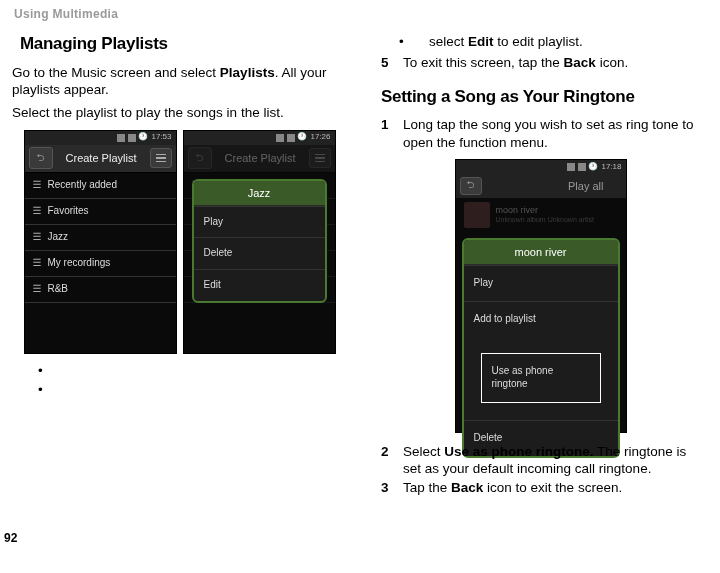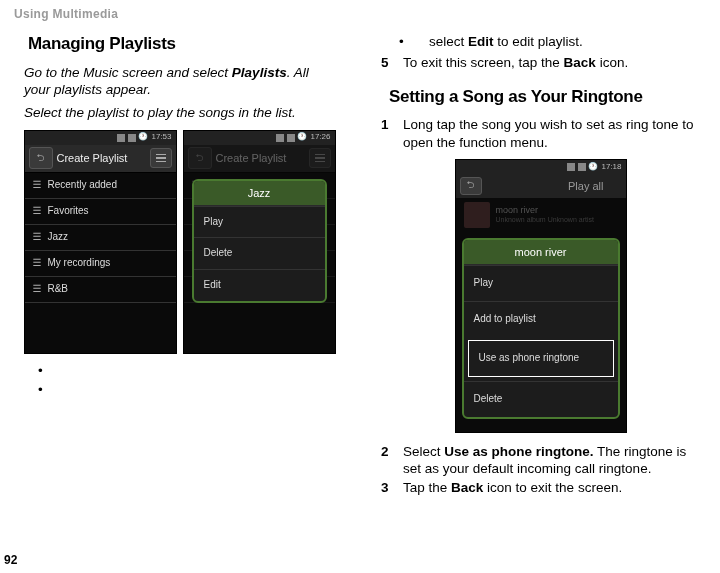--- a/index.html
+++ b/index.html
@@ -1,48 +1,48 @@
 <!DOCTYPE html>
 <html><head>
   <meta charset="utf-8">
   <style>
     * { box-sizing: border-box; margin: 0; padding: 0; }
     body { font-family: "Arial Narrow", Arial, sans-serif; width: 720px; height: 573px; background: #fff; color: #000; font-stretch: condensed; }
     .header { color: #9a9a9a; font-size: 12px; font-weight: bold; padding: 7px 0 0 14px; letter-spacing: 0.3px; }
-    .page-num { position: absolute; left: 4px; top: 553px; font-size: 12px; font-weight: bold; }
+    .page-num { position: absolute; left: 4px; top: 531px; font-size: 12px; font-weight: bold; }
     .cols { display: flex; padding: 8px 12px 0 12px; gap: 26px; }
     .col { flex: 1; font-size: 13.5px; line-height: 1.28; }
-    .h2 { font-size: 17px; font-weight: bold; margin: 4px 0 9px 16px; letter-spacing: -0.3px; }
-    .p { margin: 6px 12px; font-style: italic; }
+    .h2 { font-size: 17px; font-weight: bold; margin: 4px 0 9px 8px; letter-spacing: -0.3px; }
+    .p { margin: 6px 0; }
     .bold { font-weight: bold; }
     .bullets { margin: 4px 0 4px 26px; }
     .bullet { display: flex; margin: 2px 0; }
     .bullet-dot { width: 30px; flex-shrink: 0; }
     .numlist { margin: 4px 0 4px 8px; }
     .numitem { display: flex; margin: 2px 0; }
     .numitem .n { width: 22px; flex-shrink: 0; font-weight: bold; }
     .numitem .t { flex: 1; }
     .screens-row { display: flex; gap: 6px; margin: 8px 0; justify-content: center; }
     
     .phone { background: #0a0a0a; width: 153px; height: 224px; border: 1px solid #000; font-family: Arial, sans-serif; }
     .statusbar { background: #222; color: #bbb; font-size: 8px; height: 14px; display: flex; align-items: center; justify-content: space-between; padding: 0 4px; }
     .statusbar .icons { display: flex; gap: 3px; align-items: center; }
     .sbic { width: 8px; height: 8px; background: #888; }
     .topbar { background: #2a2a2a; height: 28px; display: flex; align-items: center; border-bottom: 1px solid #000; }
     .topbar .back { width: 24px; height: 22px; background: #3a3a3a; border: 1px solid #555; border-radius: 3px; margin: 0 4px; display: flex; align-items: center; justify-content: center; color: #999; font-size: 10px; }
-    .topbar .title { flex: 1; text-align: left; color: #eee; font-size: 11px; }
+    .topbar .title { flex: 1; text-align: center; color: #eee; font-size: 11px; }
     .topbar .menu { width: 22px; height: 20px; background: #3a3a3a; border: 1px solid #555; border-radius: 3px; margin: 0 4px; display: flex; flex-direction: column; gap: 2px; align-items: center; justify-content: center; }
     .topbar .menu span { width: 10px; height: 1.5px; background: #aaa; }
     .listitem { height: 26px; display: flex; align-items: center; color: #ddd; font-size: 10px; padding: 0 8px; border-bottom: 1px solid #333; }
     .listitem .glyph { margin-right: 6px; color: #aaa; font-size: 10px; }
     .phone.dim .listitem, .phone.dim .topbar { opacity: 0.38; }
     .popup { position: relative; margin: -124px 8px 0 8px; background: #1c1c1c; border: 2px solid #4a7a30; border-radius: 6px; z-index: 2; }
     .popup-title { background: #3a5a28; color: #fff; font-size: 11px; text-align: center; padding: 5px 0; border-radius: 4px 4px 0 0; border-bottom: 1px solid #2a2a2a; }
     .popup-item { color: #ddd; font-size: 10px; padding: 9px 10px; border-top: 1px solid #333; }
-    .popup-item.highlight { border: 1px solid #fff; margin: 4px; }
+    .popup-item.highlight { border: 1px solid #fff; margin: 17px; }
     
     .phone2 { width: 172px; height: 274px; background: #0a0a0a; border: 1px solid #000; margin: 8px auto 10px auto; font-family: Arial, sans-serif; }
     .phone2 .statusbar { height: 14px; }
     .phone2 .topbar2 { height: 24px; display: flex; align-items: center; background: #222; }
     .phone2 .topbar2 .back { width: 22px; height: 18px; background: #3a3a3a; border: 1px solid #555; border-radius: 3px; margin: 0 4px; display: flex; align-items: center; justify-content: center; color: #999; font-size: 10px; }
     .phone2 .topbar2 .title { flex: 1; text-align: right; color: #999; font-size: 11px; }
     .phone2 .nowplaying { padding: 4px 8px; display: flex; align-items: center; gap: 6px; }
     .phone2 .cover { width: 26px; height: 26px; background: #533; border-radius: 2px; }
     .phone2 .trackinfo { flex: 1; }
     .phone2 .trackname { color: #999; font-size: 9px; }

